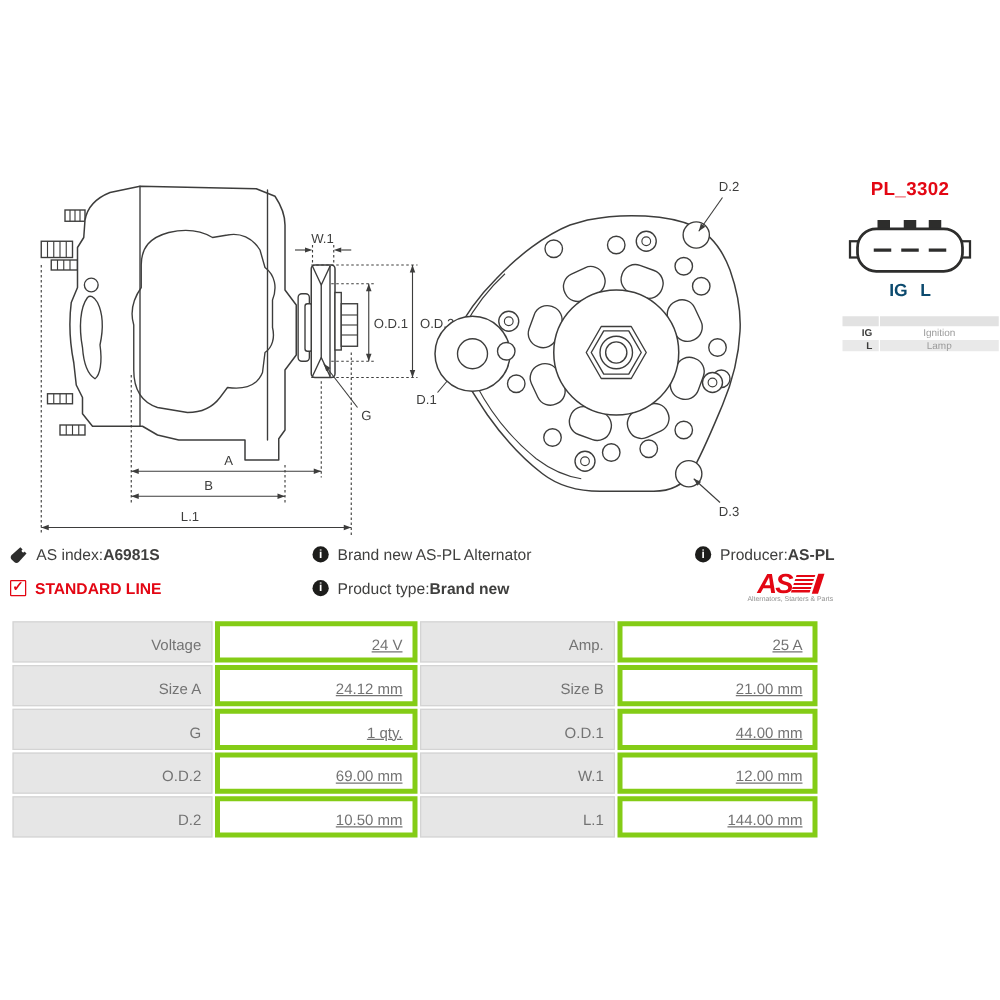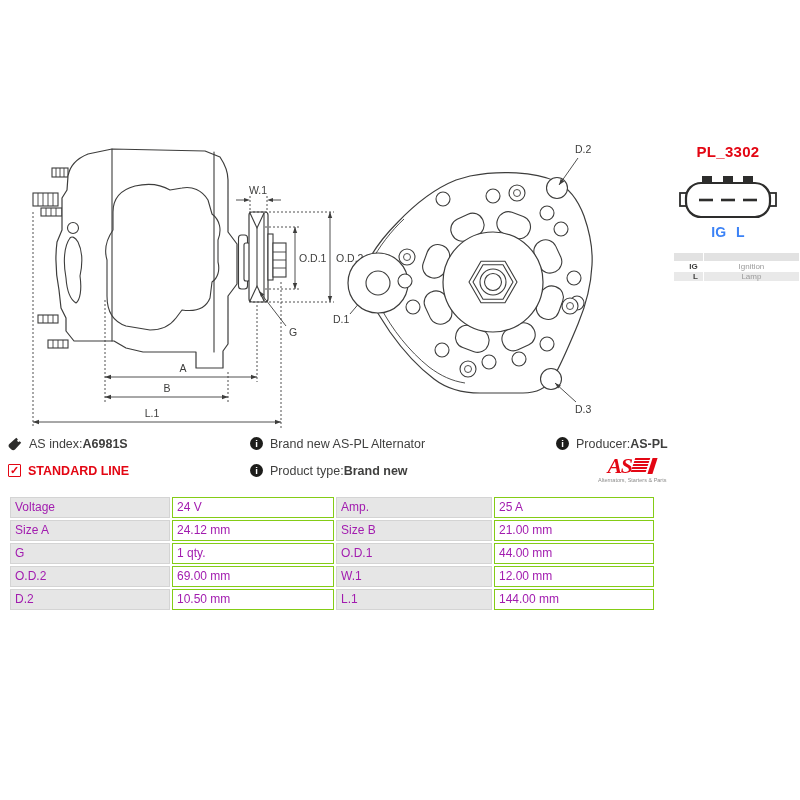--- a/index.html
+++ b/index.html
@@ -14,21 +14,21 @@
   .ln{fill:none;stroke:#3d3d3c;stroke-width:1.1;stroke-linejoin:round;stroke-linecap:round;}
   .thin{fill:none;stroke:#3d3d3c;stroke-width:0.9;}
   .dot{fill:none;stroke:#3d3d3c;stroke-width:0.9;stroke-dasharray:2 2;}
   .arr{fill:#3d3d3c;stroke:none;}
   .wfill{fill:#fff;stroke:#3d3d3c;stroke-width:1.1;}
 
   
   .plug-title{left:660px;top:143px;width:136px;text-align:center;
               color:#e30613;font-weight:bold;font-size:15px;letter-spacing:0.3px;}
   .pin-row{left:660px;top:224px;width:136px;text-align:center;
-           font-weight:bold;font-size:14px;color:#3b82f6;}
+           font-weight:bold;font-size:14px;color:#0c4a6e;}
   .pin-row span{margin:0 5px;}
   table.legend{left:673px;top:252px;border-collapse:separate;border-spacing:1px;}
   table.legend td{font-size:8px;height:9px;padding:0 5px;vertical-align:middle;}
   table.legend td.pin{width:20px;text-align:right;font-weight:bold;color:#3c3c3b;}
   table.legend td.desc{width:92px;text-align:center;color:#9b9b9b;}
   table.legend tr.hdr td{background:#e2e2e2;height:8px;}
   table.legend tr.alt td{background:#e9e9e9;}
 
   
   .info-item{height:20px;display:flex;align-items:flex-start;font-size:12.5px;color:#3f3f3e;}
@@ -36,36 +36,36 @@
   .info-item .pre{margin-right:0;}
   .ico{display:inline-flex;align-items:center;justify-content:center;margin-right:7px;flex:none;}
   .info-circle{width:13px;height:13px;border-radius:50%;background:#1d1d1b;color:#fff;
                font-size:9.5px;font-weight:bold;line-height:13px;text-align:center;}
   .checkbox{width:11px;height:11px;border:1.6px solid #e30613;border-radius:1px;color:#e30613;
             font-size:11px;font-weight:bold;line-height:9px;text-align:center;}
   .std-line{color:#e30613;font-weight:bold;}
 
   
   .as-logo{left:598px;top:458px;width:66px;text-align:center;}
-  .as-logo .row{display:flex;align-items:flex-start;justify-content:center;height:18px;font-family:Liberation Serif, serif;}
+  .as-logo .row{display:flex;align-items:center;justify-content:center;height:18px;}
   .as-logo .as-txt{font-size:22px;font-weight:bold;font-style:italic;color:#e30613;
                    line-height:16px;letter-spacing:-1.5px;}
   .as-logo .stripes{width:15px;height:14px;margin-left:2px;margin-bottom:1px;
        background:repeating-linear-gradient(to bottom,#e30613 0 1.7px,transparent 1.7px 3.1px);
        transform:skewX(-18deg);}
   .as-logo .bar{width:4.5px;height:16px;background:#e30613;margin-left:1.5px;margin-bottom:0;
        transform:skewX(-18deg);}
   .as-logo .tagline{font-size:5.5px;color:#8d8d8c;margin-top:1px;white-space:nowrap;}
 
   
   table.spec{left:8px;top:495px;border-collapse:separate;border-spacing:2px;width:642px;table-layout:fixed;}
-  table.spec td{height:17px;font-size:12px;color:#a21caf;text-align:left;
-                padding:0 8px 2px 4px;vertical-align:middle;}
+  table.spec td{height:17px;font-size:12px;color:#737373;text-align:right;
+                padding:6px 8px 2px 4px;vertical-align:middle;}
   table.spec td.lbl{background:#e6e6e6;border:1px solid #d4d4d4;}
-  table.spec td.val{background:#fff;border:1px solid #84cc16;}
+  table.spec td.val{background:#fff;border:4px solid #84cc16;text-decoration:underline;}
 </style>
 </head>
 <body>
 
 <svg class="abs" style="left:0;top:0" width="650" height="440" viewBox="0 0 650 440">
 
   <g>
 
     <g>
       <rect class="wfill" x="52" y="168" width="16" height="9"></rect>

